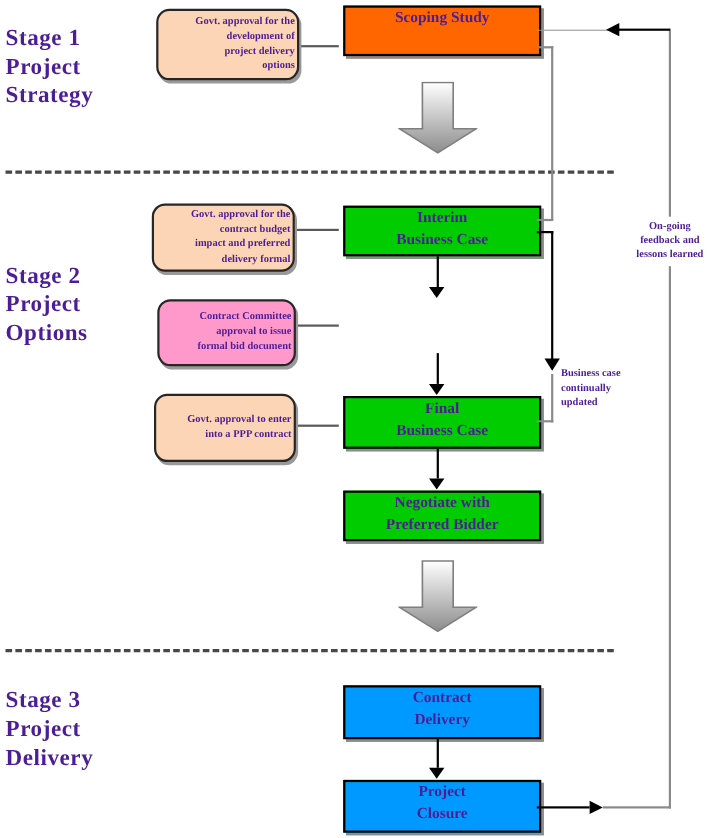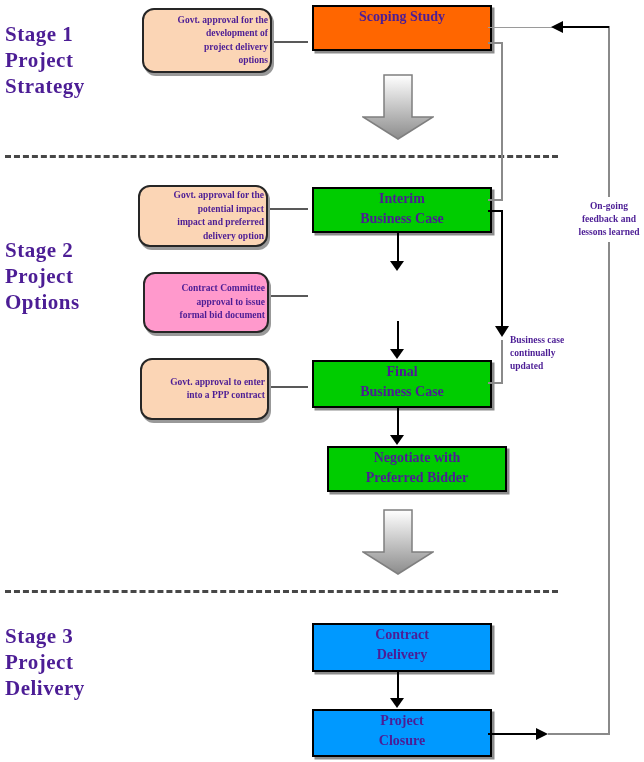--- a/index.html
+++ b/index.html
@@ -93,23 +93,23 @@
   <div class="hline" style="left:268px;top:386px;width:40px"></div>
 
   <div class="callout co-1" style="background: rgb(251, 213, 181);">
     <div>Govt. approval for the</div>
     <div>development of</div>
     <div>project delivery</div>
     <div>options</div>
   </div>
   <div class="callout co-2" style="background: rgb(251, 213, 181);">
     <div>Govt. approval for the</div>
-    <div>potential impact</div>
+    <div>contract budget</div>
     <div>impact and preferred</div>
-    <div>delivery option</div>
+    <div>delivery formal</div>
   </div>
   <div class="callout co-3" style="background: rgb(255, 153, 204);">
     <div>Contract Committee</div>
     <div>approval to issue</div>
     <div>formal bid document</div>
   </div>
   <div class="callout co-4" style="background: rgb(251, 213, 181);">
     <div>Govt. approval to enter</div>
     <div>into a PPP contract</div>
   </div>
@@ -118,21 +118,21 @@
     <div>Scoping Study</div>
   </div>
   <div class="pbox pb-2" style="background: rgb(0, 204, 0);">
     <div>Interim</div>
     <div>Business Case</div>
   </div>
   <div class="pbox pb-4" style="background: rgb(0, 204, 0);">
     <div>Final</div>
     <div>Business Case</div>
   </div>
-  <div class="pbox pb-5" style="background: rgb(0, 204, 0); margin-left: 15px;">
+  <div class="pbox pb-5" style="background: rgb(0, 204, 0);">
     <div>Negotiate with</div>
     <div>Preferred Bidder</div>
   </div>
   <div class="pbox pb-6" style="background: rgb(0, 153, 255);">
     <div>Contract</div>
     <div>Delivery</div>
   </div>
   <div class="pbox pb-7" style="background: rgb(0, 153, 255);">
     <div>Project</div>
     <div>Closure</div>

